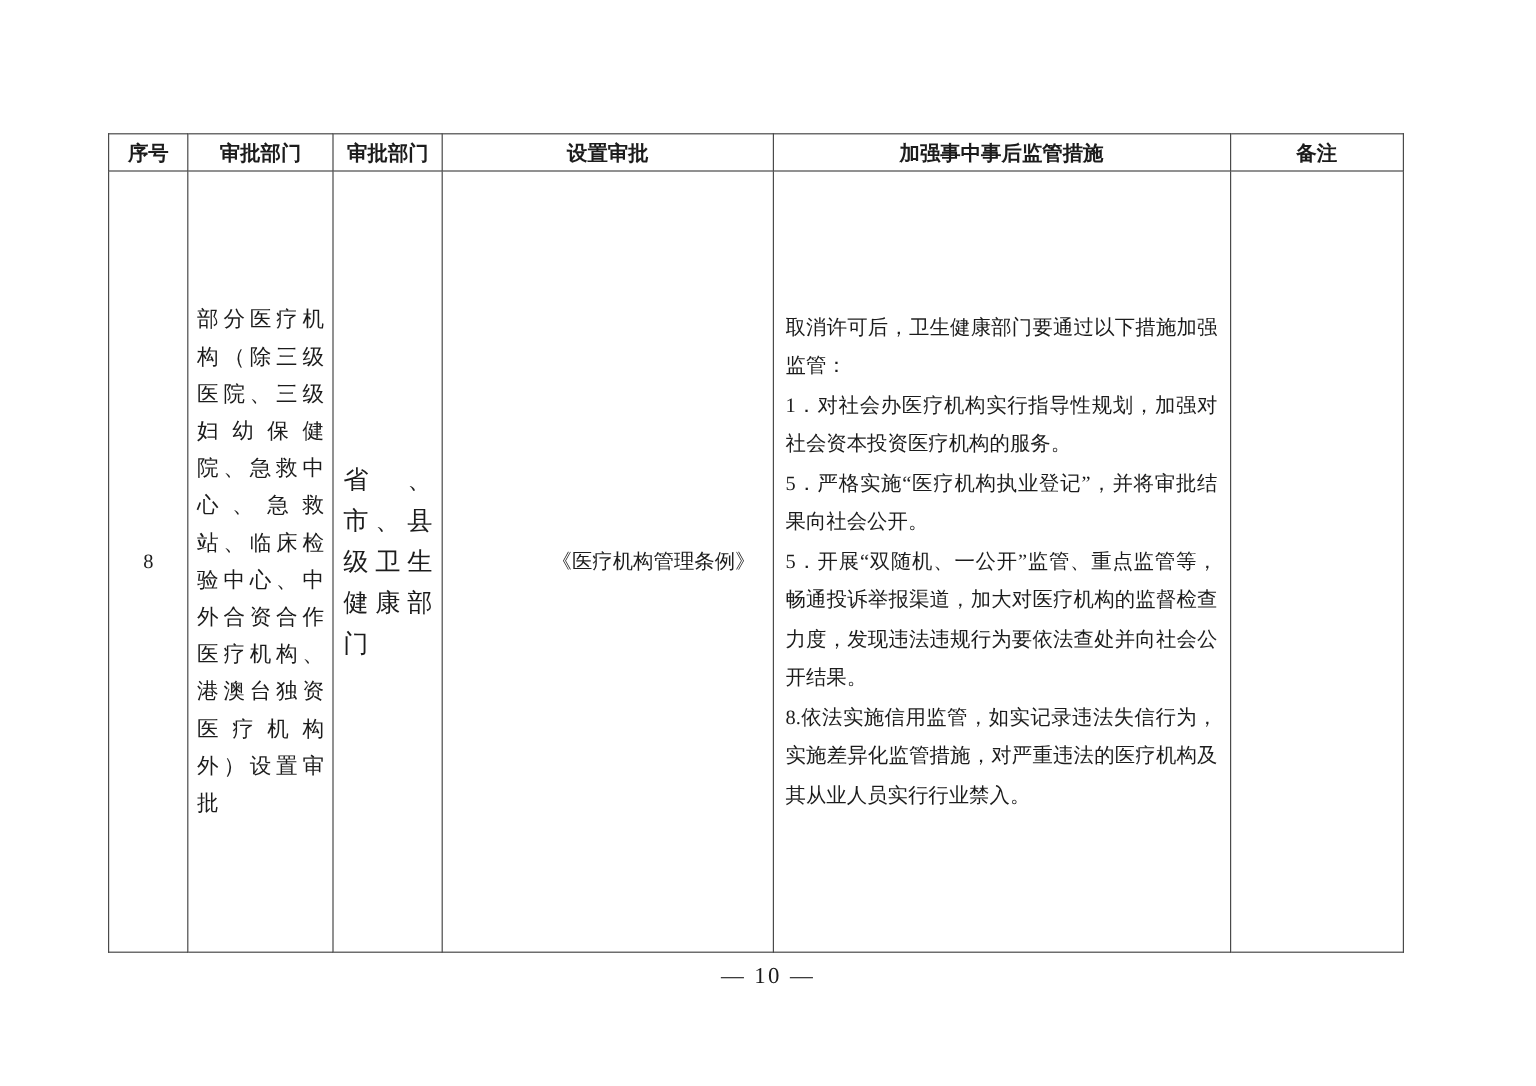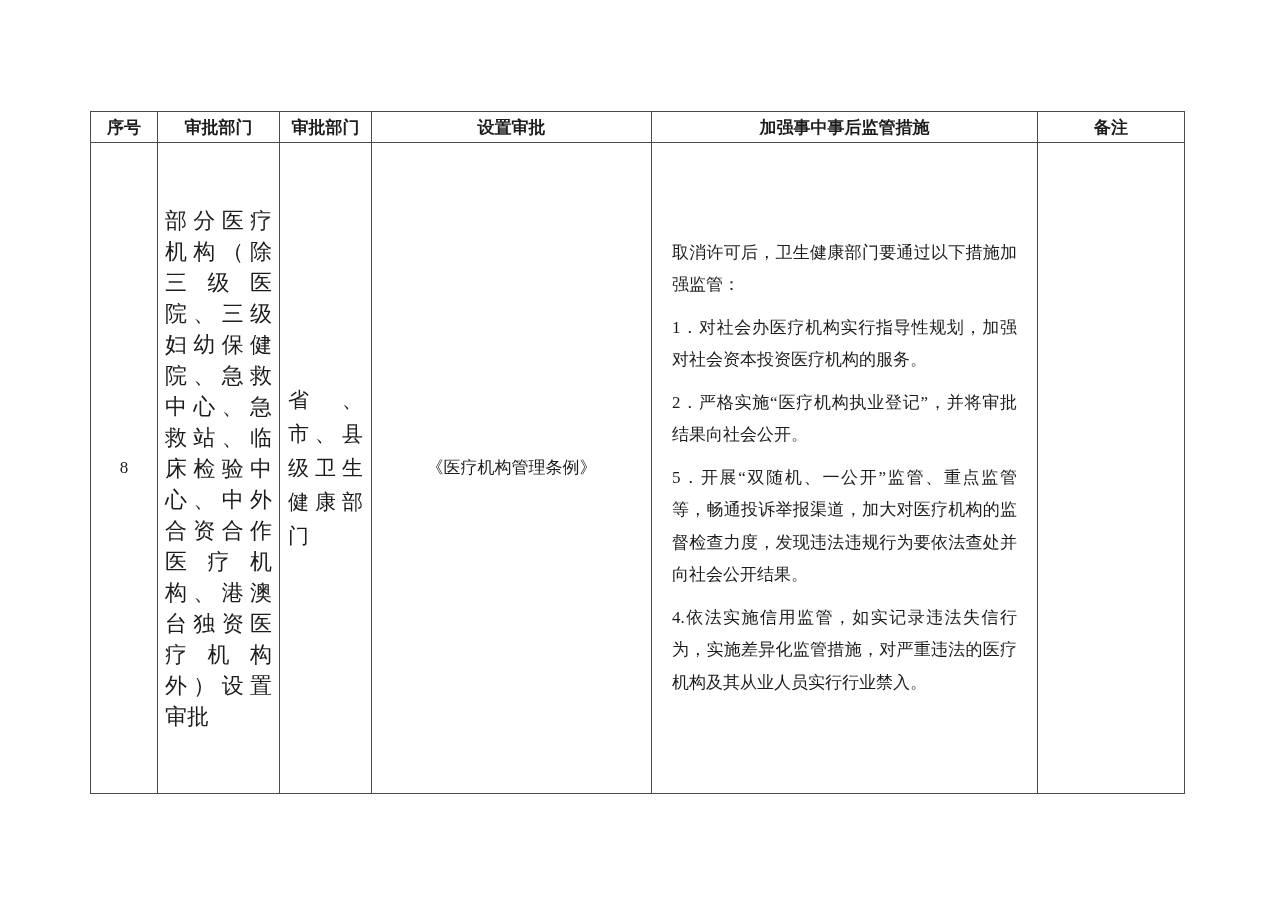--- a/index.html
+++ b/index.html
@@ -2,21 +2,21 @@
 <html><head>
 <meta charset="utf-8">
 <style>
   html, body {
     margin: 0;
     padding: 0;
     background: #ffffff;
   }
   .page {
     position: relative;
-    width: 1280px;
+    width: 1170px;
     height: 905px;
     background: #ffffff;
     font-family: "Liberation Serif", "DejaVu Serif", serif;
     color: #1c1c1c;
     overflow: hidden;
   }
   table.doc-table {
     position: absolute;
     left: 90px;
     top: 111px;
@@ -41,43 +41,43 @@
     height: 650px;
     vertical-align: middle;
     font-size: 17px;
   }
   .cell-index {
     text-align: center;
     font-size: 17px;
   }
   .cell-item-name .wrap {
     padding: 0 7px;
-    font-size: 22px;
+    font-size: 18px;
     line-height: 31px;
     text-align: justify;
     text-justify: inter-character;
   }
   .cell-department .wrap {
     padding: 0 8px;
     font-size: 21px;
     line-height: 34px;
     text-align: justify;
     text-justify: inter-character;
   }
   .cell-basis .wrap {
     padding: 0 14px;
     font-size: 17px;
     line-height: 26px;
-    text-align: center;
+    text-align: right;
   }
   .cell-measures .wrap {
     padding: 0 10px;
   }
   .cell-measures p {
-    margin: 10px;
+    margin: 0;
     font-size: 17px;
     line-height: 32.5px;
     text-align: justify;
     text-justify: inter-character;
   }
   .page-footer {
     position: absolute;
     left: 0;
     top: 803px;
     width: 1280px;
@@ -120,24 +120,25 @@
         <td class="cell-department">
           <div class="wrap">省、市、县级卫生健康部门</div>
         </td>
         <td class="cell-basis">
           <div class="wrap">《医疗机构管理条例》</div>
         </td>
         <td class="cell-measures">
           <div class="wrap">
             <p>取消许可后，卫生健康部门要通过以下措施加强监管：</p>
             <p>1．对社会办医疗机构实行指导性规划，加强对社会资本投资医疗机构的服务。</p>
-            <p>2．严格实施“医疗机构执业登记”，并将审批结果向社会公开。</p>
+            <p>5．严格实施“医疗机构执业登记”，并将审批结果向社会公开。</p>
             <p>5．开展“双随机、一公开”监管、重点监管等，畅通投诉举报渠道，加大对医疗机构的监督检查力度，发现违法违规行为要依法查处并向社会公开结果。</p>
-            <p>4.依法实施信用监管，如实记录违法失信行为，实施差异化监管措施，对严重违法的医疗机构及其从业人员实行行业禁入。</p>
+            <p>8.依法实施信用监管，如实记录违法失信行为，实施差异化监管措施，对严重违法的医疗机构及其从业人员实行行业禁入。</p>
           </div>
         </td>
         <td class="cell-remarks"></td>
       </tr>
     </tbody>
   </table>
 
+  <div class="page-footer">— 10 —</div>
 
 </div>
 
 </body></html>

